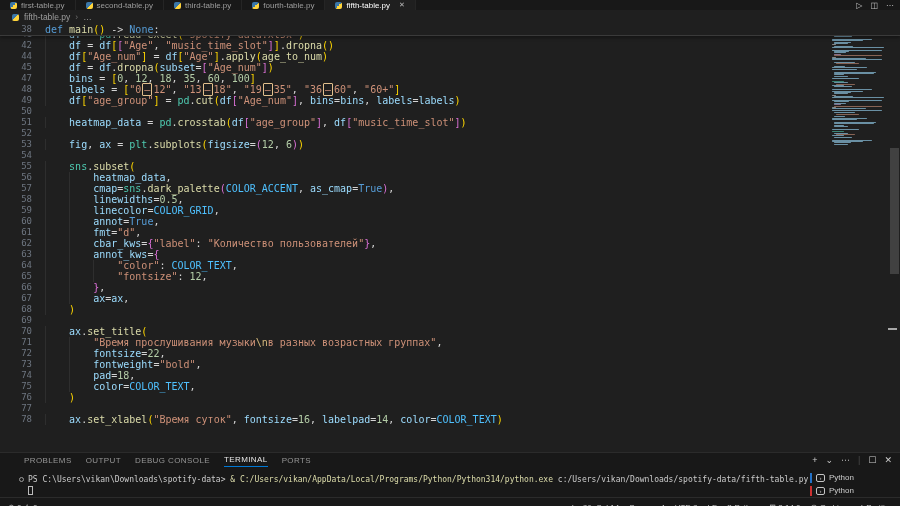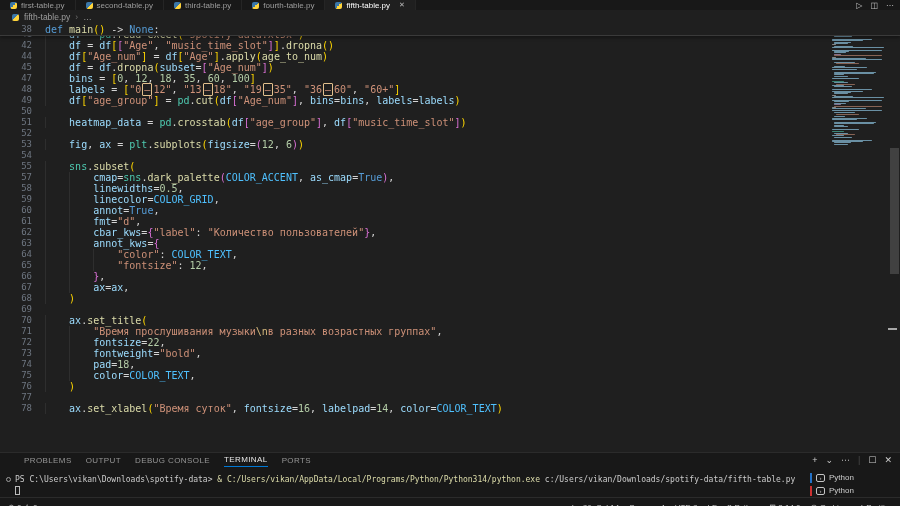--- a/index.html
+++ b/index.html
@@ -38,21 +38,21 @@
   .vhandle { position:absolute; top:124px; left:0; width:9px; height:126px; background:rgba(121,121,121,0.38); }
   .obmark { position:absolute; right:3px; top:304px; width:9px; height:2px; background:#a8a8a8; }
 
   
   .panel { height:45px; background:#181818; border-top:1px solid #2b2b2b; position:relative; }
   .phead { height:16px; display:flex; align-items:center; gap:14px; padding-left:24px; }
   .ptab { font-size:8px; letter-spacing:0.4px; color:#969696; padding-bottom:2px; }
   .ptab.pactive { color:#e7e7e7; border-bottom:1px solid #0078d4; }
   #panel-actions { position:absolute; right:8px; top:2px; display:flex; align-items:center; gap:8px; color:#cccccc; font-size:9px; }
   #panel-actions .divider { color:#4a4a4a; }
-  .pcontent { position:relative; height:28px; font-family:"DejaVu Sans Mono", monospace; font-size:8px; padding:6px 0 0 6px; color:#cccccc; }
+  .pcontent { position:relative; height:28px; font-family:"DejaVu Sans Mono", monospace; font-size:8px; padding:6px 0 0 19px; color:#cccccc; }
   .cmdcircle { display:inline-block; width:5px; height:5px; border:1px solid #9d9d9d; border-radius:50%; margin-right:4px; vertical-align:middle; }
   .t-d{color:#cccccc} .t-y{color:#dcdcaa}
   .tcursor { display:inline-block; width:5px; height:9px; border:1px solid #bbbbbb; margin-left:9px; margin-top:2px; }
   .termlist { position:absolute; right:4px; top:18px; width:86px; }
   .trow { display:flex; align-items:center; gap:4px; height:13px; font-size:8px; color:#cccccc; font-family:"Liberation Sans", sans-serif; }
   .tbar { width:2px; height:10px; flex:none; }
   .ticon { width:9px; height:8px; border:1px solid #c5c5c5; border-radius:2px; font-size:6px; line-height:7px; text-align:center; color:#c5c5c5; flex:none; }
 
   
   .statusbar { height:9px; background:#181818; border-top:1px solid #2b2b2b; overflow:hidden; }
@@ -115,20 +115,21 @@
         <div class="line"><span class="ln">45</span><span class="codetxt"><span class="iu">    </span><span class="tk-v">df</span><span class="tk-p"> = </span><span class="tk-v">df</span><span class="tk-p">.</span><span class="tk-f">dropna</span><span class="tk-b1">(</span><span class="tk-v">subset</span><span class="tk-p">=</span><span class="tk-b2">[</span><span class="tk-s">"Age_num"</span><span class="tk-b2">]</span><span class="tk-b1">)</span></span></div>
         <div class="line"><span class="ln">47</span><span class="codetxt"><span class="iu">    </span><span class="tk-v">bins</span><span class="tk-p"> = </span><span class="tk-b1">[</span><span class="tk-n">0</span><span class="tk-p">, </span><span class="tk-n">12</span><span class="tk-p">, </span><span class="tk-n">18</span><span class="tk-p">, </span><span class="tk-n">35</span><span class="tk-p">, </span><span class="tk-n">60</span><span class="tk-p">, </span><span class="tk-n">100</span><span class="tk-b1">]</span></span></div>
         <div class="line"><span class="ln">48</span><span class="codetxt"><span class="iu">    </span><span class="tk-v">labels</span><span class="tk-p"> = </span><span class="tk-b1">[</span><span class="tk-s">"0</span><span class="tk-u">–</span><span class="tk-s">12"</span><span class="tk-p">, </span><span class="tk-s">"13</span><span class="tk-u">–</span><span class="tk-s">18"</span><span class="tk-p">, </span><span class="tk-s">"19</span><span class="tk-u">–</span><span class="tk-s">35"</span><span class="tk-p">, </span><span class="tk-s">"36</span><span class="tk-u">–</span><span class="tk-s">60"</span><span class="tk-p">, </span><span class="tk-s">"60+"</span><span class="tk-b1">]</span></span></div>
         <div class="line"><span class="ln">49</span><span class="codetxt"><span class="iu">    </span><span class="tk-v">df</span><span class="tk-b1">[</span><span class="tk-s">"age_group"</span><span class="tk-b1">]</span><span class="tk-p"> = </span><span class="tk-m">pd</span><span class="tk-p">.</span><span class="tk-f">cut</span><span class="tk-b1">(</span><span class="tk-v">df</span><span class="tk-b2">[</span><span class="tk-s">"Age_num"</span><span class="tk-b2">]</span><span class="tk-p">, </span><span class="tk-v">bins</span><span class="tk-p">=</span><span class="tk-v">bins</span><span class="tk-p">, </span><span class="tk-v">labels</span><span class="tk-p">=</span><span class="tk-v">labels</span><span class="tk-b1">)</span></span></div>
         <div class="line"><span class="ln">50</span><span class="codetxt"></span></div>
         <div class="line"><span class="ln">51</span><span class="codetxt"><span class="iu">    </span><span class="tk-v">heatmap_data</span><span class="tk-p"> = </span><span class="tk-m">pd</span><span class="tk-p">.</span><span class="tk-f">crosstab</span><span class="tk-b1">(</span><span class="tk-v">df</span><span class="tk-b2">[</span><span class="tk-s">"age_group"</span><span class="tk-b2">]</span><span class="tk-p">, </span><span class="tk-v">df</span><span class="tk-b2">[</span><span class="tk-s">"music_time_slot"</span><span class="tk-b2">]</span><span class="tk-b1">)</span></span></div>
         <div class="line"><span class="ln">52</span><span class="codetxt"></span></div>
         <div class="line"><span class="ln">53</span><span class="codetxt"><span class="iu">    </span><span class="tk-v">fig</span><span class="tk-p">, </span><span class="tk-v">ax</span><span class="tk-p"> = </span><span class="tk-m">plt</span><span class="tk-p">.</span><span class="tk-f">subplots</span><span class="tk-b1">(</span><span class="tk-v">figsize</span><span class="tk-p">=</span><span class="tk-b2">(</span><span class="tk-n">12</span><span class="tk-p">, </span><span class="tk-n">6</span><span class="tk-b2">)</span><span class="tk-b1">)</span></span></div>
         <div class="line"><span class="ln">54</span><span class="codetxt"></span></div>
         <div class="line"><span class="ln">55</span><span class="codetxt"><span class="iu">    </span><span class="tk-m">sns</span><span class="tk-p">.</span><span class="tk-f">subset</span><span class="tk-b1">(</span></span></div>
+        <div class="line"><span class="ln">56</span><span class="codetxt"><span class="iu">    </span><span class="iu">    </span><span class="tk-v">heatmap_data</span><span class="tk-p">,</span></span></div>
         <div class="line"><span class="ln">57</span><span class="codetxt"><span class="iu">    </span><span class="iu">    </span><span class="tk-v">cmap</span><span class="tk-p">=</span><span class="tk-m">sns</span><span class="tk-p">.</span><span class="tk-f">dark_palette</span><span class="tk-b2">(</span><span class="tk-c">COLOR_ACCENT</span><span class="tk-p">, </span><span class="tk-v">as_cmap</span><span class="tk-p">=</span><span class="tk-k">True</span><span class="tk-b2">)</span><span class="tk-p">,</span></span></div>
         <div class="line"><span class="ln">58</span><span class="codetxt"><span class="iu">    </span><span class="iu">    </span><span class="tk-v">linewidths</span><span class="tk-p">=</span><span class="tk-n">0.5</span><span class="tk-p">,</span></span></div>
         <div class="line"><span class="ln">59</span><span class="codetxt"><span class="iu">    </span><span class="iu">    </span><span class="tk-v">linecolor</span><span class="tk-p">=</span><span class="tk-c">COLOR_GRID</span><span class="tk-p">,</span></span></div>
         <div class="line"><span class="ln">60</span><span class="codetxt"><span class="iu">    </span><span class="iu">    </span><span class="tk-v">annot</span><span class="tk-p">=</span><span class="tk-k">True</span><span class="tk-p">,</span></span></div>
         <div class="line"><span class="ln">61</span><span class="codetxt"><span class="iu">    </span><span class="iu">    </span><span class="tk-v">fmt</span><span class="tk-p">=</span><span class="tk-s">"d"</span><span class="tk-p">,</span></span></div>
         <div class="line"><span class="ln">62</span><span class="codetxt"><span class="iu">    </span><span class="iu">    </span><span class="tk-v">cbar_kws</span><span class="tk-p">=</span><span class="tk-b2">{</span><span class="tk-s">"label"</span><span class="tk-p">: </span><span class="tk-s">"Количество пользователей"</span><span class="tk-b2">}</span><span class="tk-p">,</span></span></div>
         <div class="line"><span class="ln">63</span><span class="codetxt"><span class="iu">    </span><span class="iu">    </span><span class="tk-v">annot_kws</span><span class="tk-p">=</span><span class="tk-b2">{</span></span></div>
         <div class="line"><span class="ln">64</span><span class="codetxt"><span class="iu">    </span><span class="iu">    </span><span class="iu">    </span><span class="tk-s">"color"</span><span class="tk-p">: </span><span class="tk-c">COLOR_TEXT</span><span class="tk-p">,</span></span></div>
         <div class="line"><span class="ln">65</span><span class="codetxt"><span class="iu">    </span><span class="iu">    </span><span class="iu">    </span><span class="tk-s">"fontsize"</span><span class="tk-p">: </span><span class="tk-n">12</span><span class="tk-p">,</span></span></div>
         <div class="line"><span class="ln">66</span><span class="codetxt"><span class="iu">    </span><span class="iu">    </span><span class="tk-b2">}</span><span class="tk-p">,</span></span></div>

